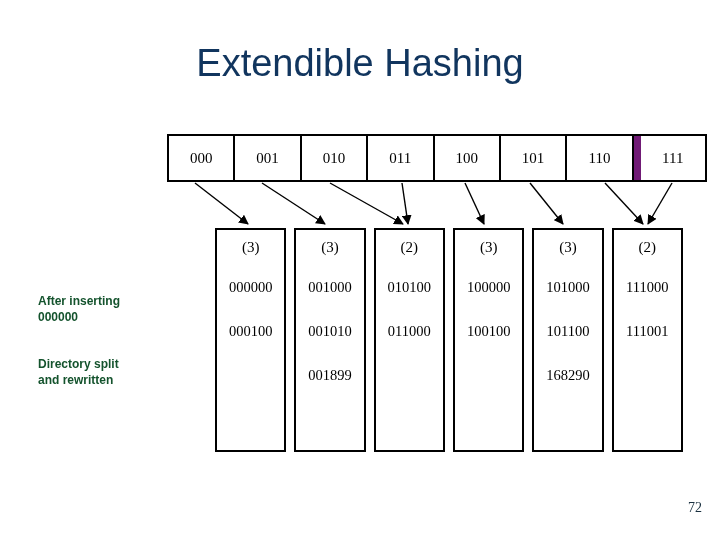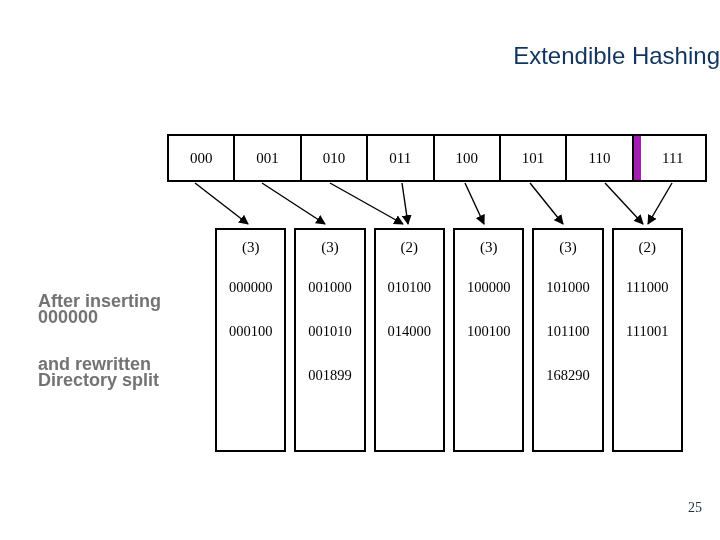--- a/index.html
+++ b/index.html
@@ -20,54 +20,54 @@
     height: 540px;
     background: #ffffff;
   }
 
   
   #slide-title {
     position: absolute;
     left: 0;
     top: 42px;
     width: 720px;
-    text-align: right;
+    text-align: center;
     font-family: "Liberation Sans", sans-serif;
-    font-size: 24px;
+    font-size: 38px;
     font-weight: normal;
     letter-spacing: 0px;
     color: #11355e;
     white-space: nowrap;
   }
 
   
   .caption {
     position: absolute;
     left: 38px;
     font-family: "Liberation Sans", sans-serif;
-    font-size: 18px;
+    font-size: 12px;
     font-weight: bold;
     line-height: 16px;
-    color: #737373;
+    color: #14532d;
     width: 150px;
   }
   #caption-insert { top: 293px; }
   #caption-split  { top: 356px; }
 
   
   #directory {
     position: absolute;
     left: 167px;
     top: 134px;
     width: 540px;
     height: 48px;
     display: flex;
     border: 2px solid #000000;
     box-sizing: border-box;
-    background: #a21caf;
+    background: #701a75;
     text-align: right;
   }
   .dir-cell {
     flex: 1 1 0;
     display: flex;
     align-items: center;
     justify-content: center;
     border-right: 2px solid #000000;
     font-family: "Liberation Serif", serif;
     font-size: 15px;
@@ -139,22 +139,22 @@
 <div id="slide">
 
   <div id="slide-title">Extendible Hashing</div>
 
   <div class="caption" id="caption-insert">
     <div>After inserting</div>
     <div>000000</div>
   </div>
 
   <div class="caption" id="caption-split">
+    <div>Directory split</div>
     <div>and rewritten</div>
-    <div>Directory split</div>
   </div>
 
   <div id="directory">
     <div class="dir-cell">000</div>
     <div class="dir-cell">001</div>
     <div class="dir-cell">010</div>
     <div class="dir-cell">011</div>
     <div class="dir-cell">100</div>
     <div class="dir-cell">101</div>
     <div class="dir-cell">110</div>
@@ -172,21 +172,21 @@
     <div class="bucket">
       <div class="bucket-depth">(3)</div>
       <div class="bucket-key">001000</div>
       <div class="bucket-key">001010</div>
       <div class="bucket-key">001899</div>
     </div>
 
     <div class="bucket">
       <div class="bucket-depth">(2)</div>
       <div class="bucket-key">010100</div>
-      <div class="bucket-key">014000</div>
+      <div class="bucket-key">011000</div>
     </div>
 
     <div class="bucket">
       <div class="bucket-depth">(3)</div>
       <div class="bucket-key">100000</div>
       <div class="bucket-key">100100</div>
     </div>
 
     <div class="bucket">
       <div class="bucket-depth">(3)</div>
@@ -212,15 +212,15 @@
     <line x1="195" y1="183" x2="248" y2="224" stroke="#000000" stroke-width="1.4" marker-end="url(#ahead)"></line>
     <line x1="262" y1="183" x2="325" y2="224" stroke="#000000" stroke-width="1.4" marker-end="url(#ahead)"></line>
     <line x1="330" y1="183" x2="403" y2="224" stroke="#000000" stroke-width="1.4" marker-end="url(#ahead)"></line>
     <line x1="402" y1="183" x2="408" y2="224" stroke="#000000" stroke-width="1.4" marker-end="url(#ahead)"></line>
     <line x1="465" y1="183" x2="484" y2="224" stroke="#000000" stroke-width="1.4" marker-end="url(#ahead)"></line>
     <line x1="530" y1="183" x2="563" y2="224" stroke="#000000" stroke-width="1.4" marker-end="url(#ahead)"></line>
     <line x1="605" y1="183" x2="643" y2="224" stroke="#000000" stroke-width="1.4" marker-end="url(#ahead)"></line>
     <line x1="672" y1="183" x2="648" y2="224" stroke="#000000" stroke-width="1.4" marker-end="url(#ahead)"></line>
   </svg>
 
-  <div id="page-number">25</div>
+  <div id="page-number">72</div>
 
 </div>
 
 </body></html>

